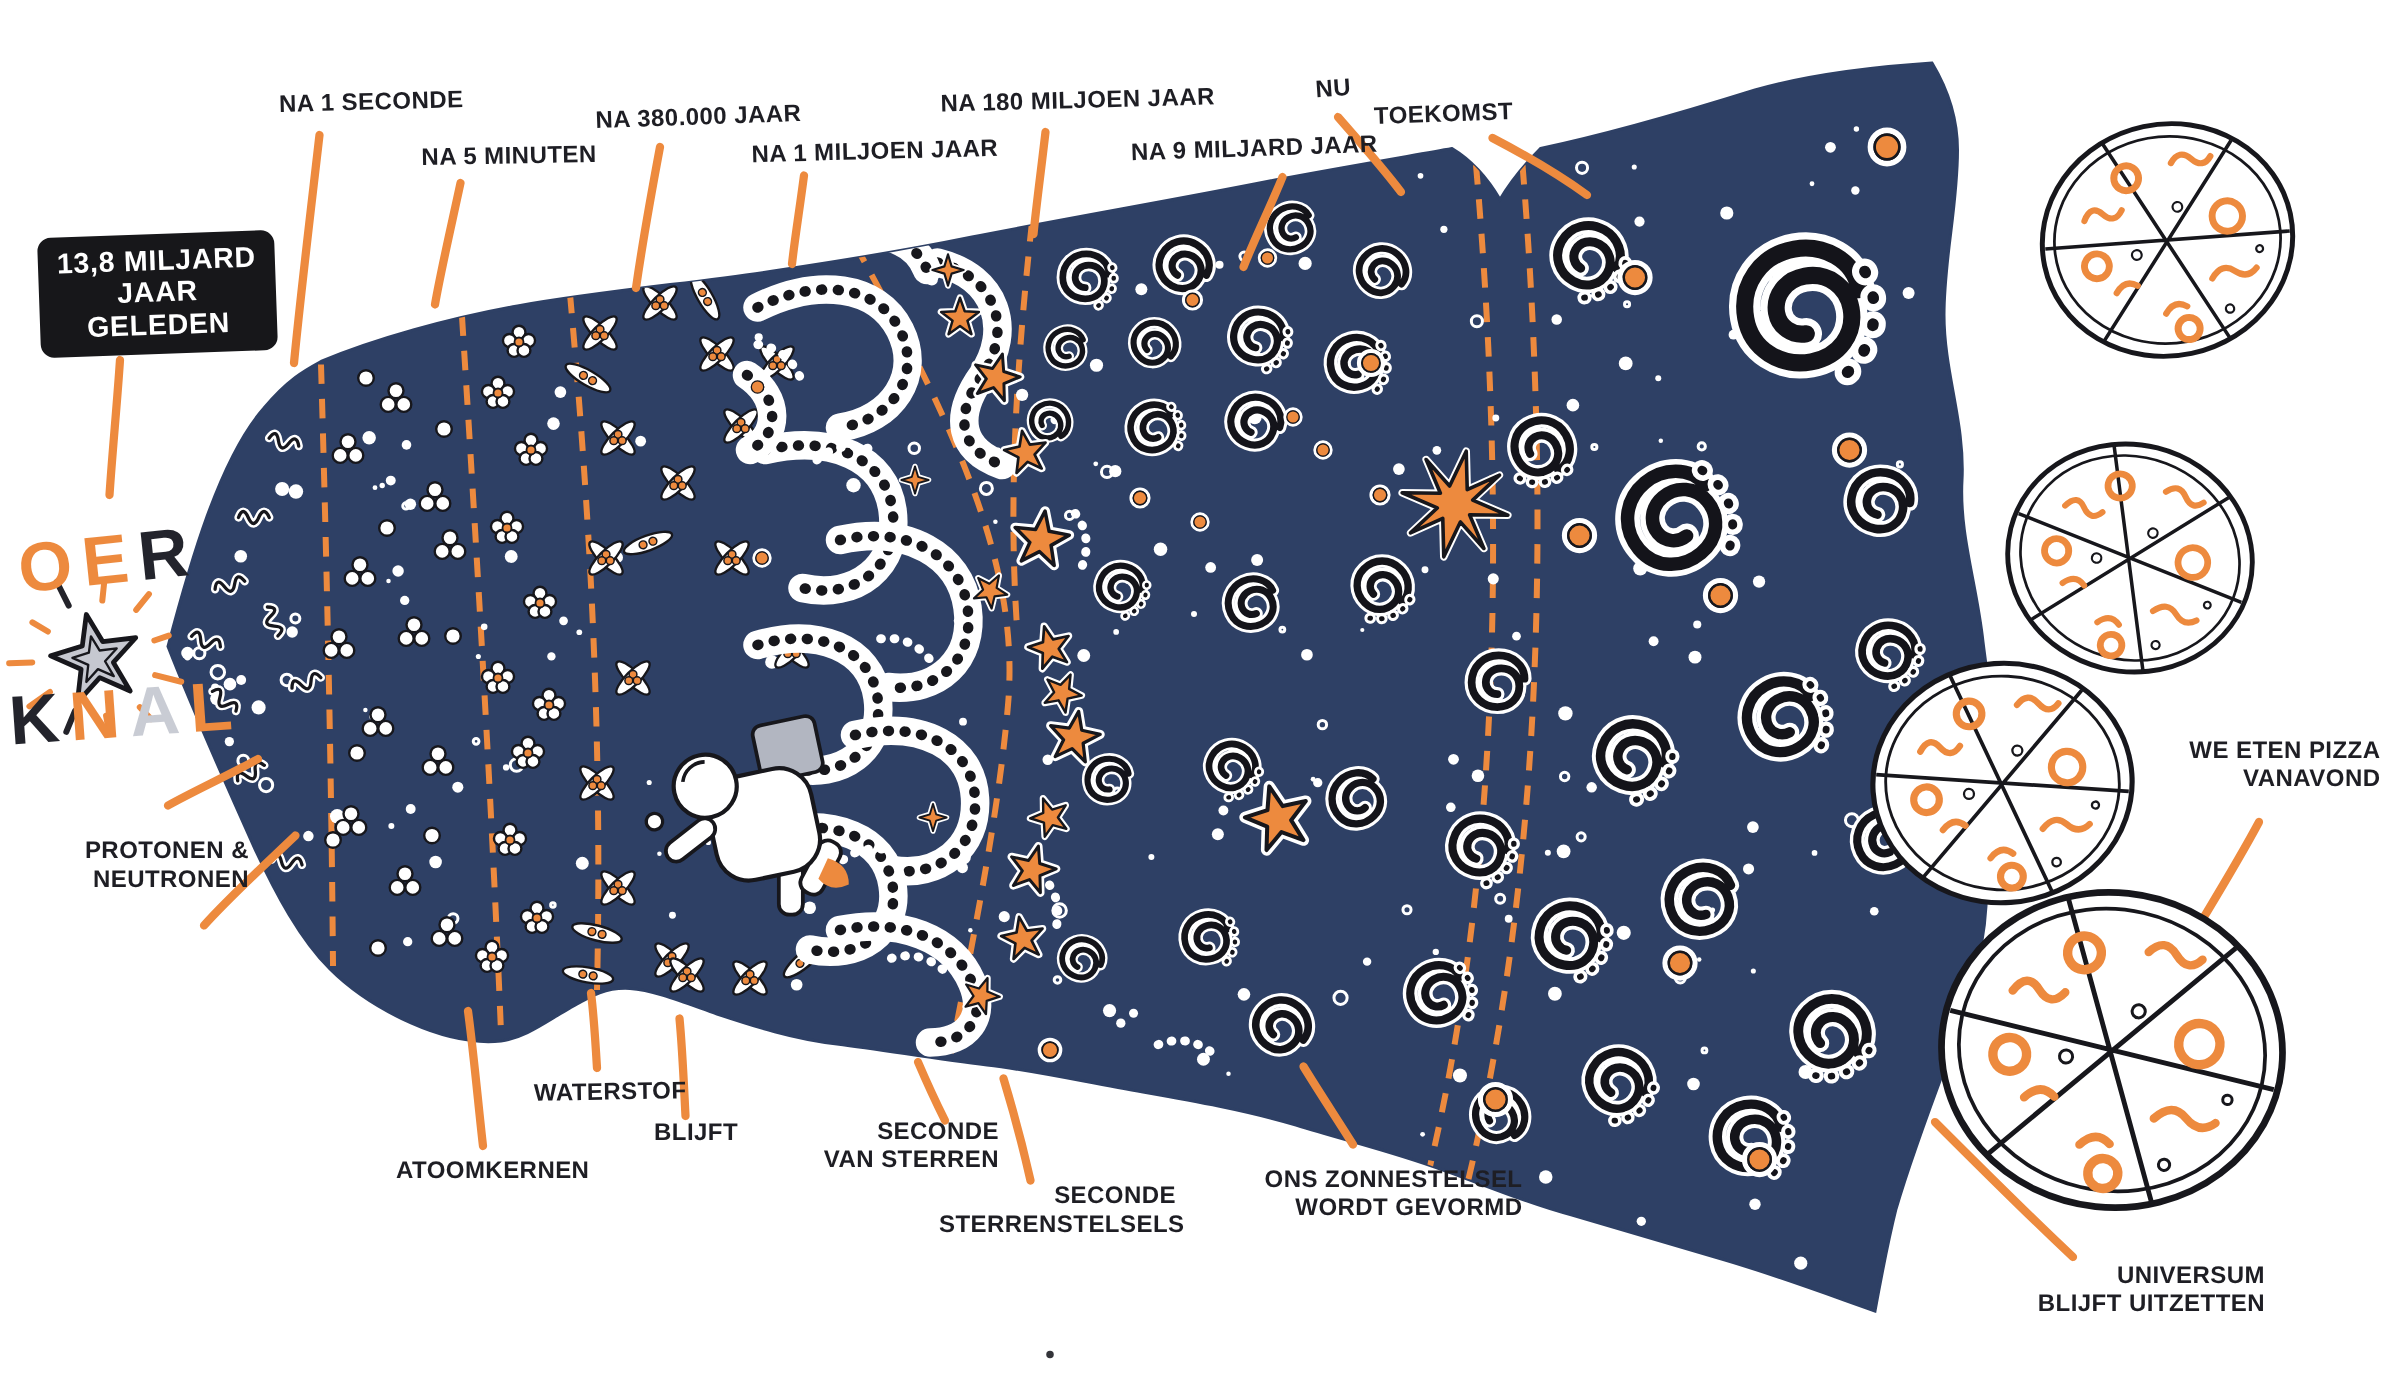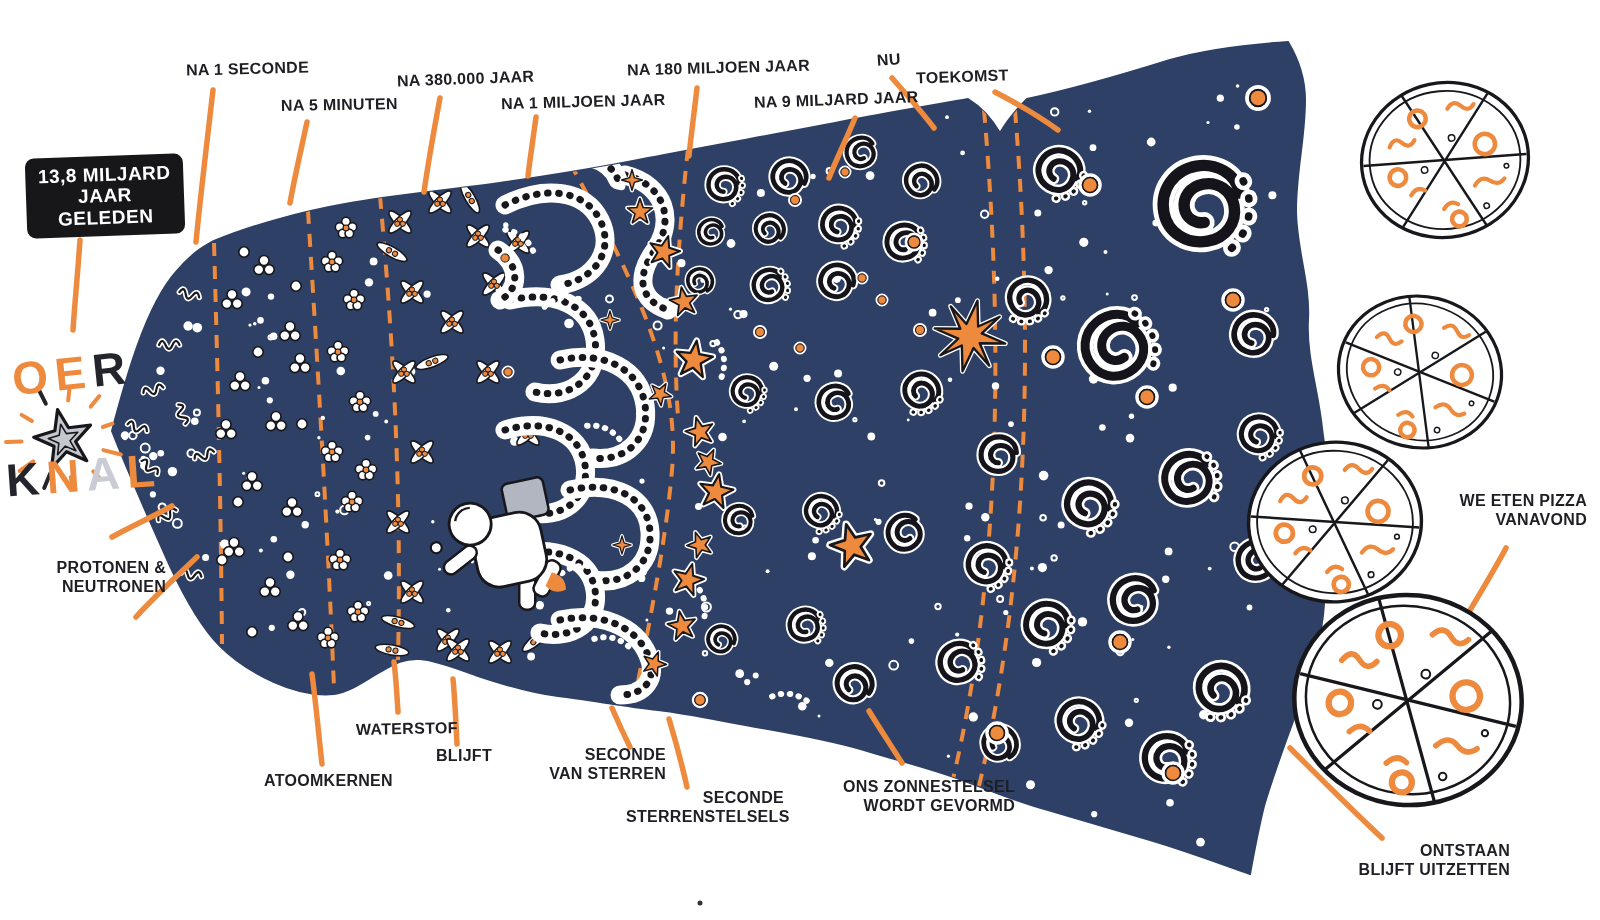--- a/index.html
+++ b/index.html
@@ -637,18 +637,18 @@
 
 <div class="lbl" style="left:264px;top:772px">ATOOMKERNEN</div>
 <div class="lbl" style="left:356px;top:720px;transform:rotate(-1deg)">WATERSTOF</div>
 <div class="lbl" style="left:436px;top:747px">BLIJFT</div>
 <div class="lbl ctr" style="left:538px;top:746px;width:128px">SECONDE
 VAN STERREN</div>
 <div class="lbl ctr" style="left:626px;top:789px;width:158px">SECONDE
 STERRENSTELSELS</div>
 <div class="lbl ctr" style="left:837px;top:778px;width:178px">ONS ZONNESTELSEL
 WORDT GEVORMD</div>
-<div class="lbl ctr" style="left:1350px;top:842px;width:160px">ONTSTAAN
+<div class="lbl ctr" style="left:1350px;top:842px;width:160px">UNIVERSUM
 BLIJFT UITZETTEN</div>
 <div class="lbl ctr" style="left:1427px;top:492px;width:160px">WE ETEN PIZZA
 VANAVOND</div>
 
 </div>
 
 </body></html>

